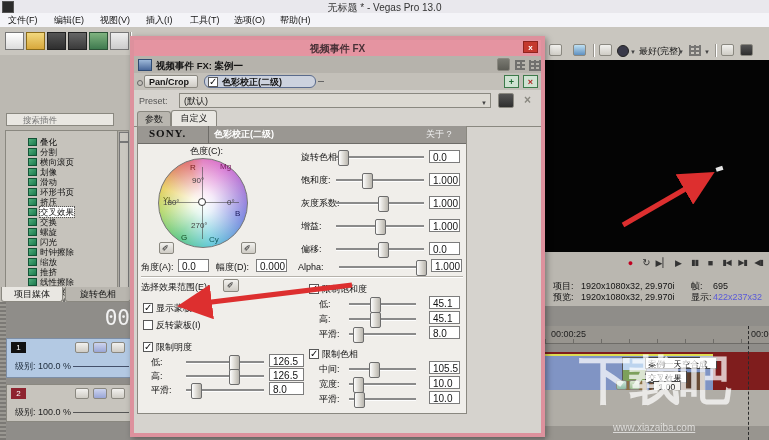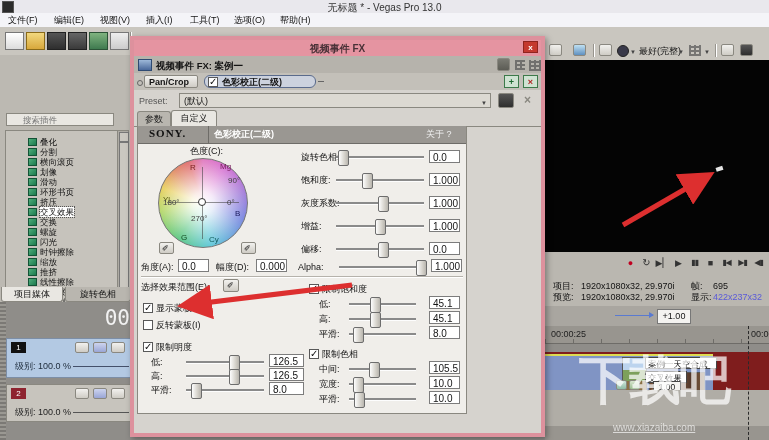--- a/index.html
+++ b/index.html
@@ -151,25 +151,20 @@
     <span class="lbl" style="left:8px;top:3px;">项目:</span>
     <span class="lbl" style="left:36px;top:3px;">1920x1080x32, 29.970i</span>
     <span class="lbl" style="left:146px;top:3px;">帧:</span>
     <span class="lbl" style="left:168px;top:3px;">695</span>
     <span class="lbl" style="left:8px;top:14px;">预览:</span>
     <span class="lbl" style="left:36px;top:14px;">1920x1080x32, 29.970i</span>
     <span class="lbl" style="left:146px;top:14px;">显示:</span>
     <span class="lbl" style="left:168px;top:14px;color:#5a5ad8;">422x237x32</span>
   </div>
 
-  <div class="abs" style="left:545px;top:306px;width:224px;height:20px;background:#a9a6a0;">
-    <span class="abs" style="left:70px;top:9px;width:38px;height:1px;background:#5a7ad0;"></span>
-    <span class="abs" style="left:104px;top:6px;width:0;height:0;border-left:5px solid #5a7ad0;border-top:3.5px solid transparent;border-bottom:3.5px solid transparent;"></span>
-    <span class="abs" style="left:112px;top:3px;width:32px;height:13px;background:#f4f3f0;border:1px solid #777;text-align:center;line-height:13px;">+1.00</span>
-  </div>
 
   <div class="abs" style="left:545px;top:326px;width:224px;height:18px;background:#98958f;border-bottom:1px solid #6e6c68;box-sizing:border-box;overflow:hidden;">
     <span class="lbl" style="left:6px;top:3px;color:#222;">00:00:25</span>
     <span class="lbl" style="left:206px;top:3px;color:#222;">00:00</span>
     <span class="abs" style="left:0;bottom:0;width:224px;height:4px;background:repeating-linear-gradient(90deg,#6e6c68 0 1px,transparent 1px 28px);"></span>
   </div>
 
   <div class="abs" style="left:545px;top:344px;width:224px;height:44px;background:#7f1d1d;margin-top:8px;">
     <div class="abs" style="left:0;top:2px;width:168px;height:38px;background:#8094c4;border-top:2px solid #dedc52;border-bottom:2px solid #dedc52;box-sizing:border-box;"></div>
     <div class="abs" style="left:77px;top:5px;width:23px;height:33px;background:linear-gradient(#bcd4ee 0 35%,#7da05a 35% 70%,#8a7045 70%);border:1px solid #555;"></div>
@@ -245,26 +240,26 @@
       <span class="lbl" style="left:52px;top:20px;">色度(C):</span>
       <div class="abs" style="left:20px;top:32px;width:88px;height:88px;border-radius:50%;border:1px solid #777;
         background:
           radial-gradient(circle at 50% 50%, #ffffff 0%, rgba(255,255,255,.85) 18%, rgba(255,255,255,0) 72%),
           conic-gradient(from 0deg, #e07bc0, #d66fd0 30deg, #7b86e0 110deg, #5fc8d8 170deg, #5fc884 215deg, #b8d86a 260deg, #e8d05f 290deg, #e08a6a 320deg, #e07070 340deg, #e07bc0 360deg);">
         <span class="abs" style="left:8px;top:43px;width:72px;height:1px;background:rgba(60,60,60,.55);"></span>
         <span class="abs" style="left:43px;top:8px;width:1px;height:72px;background:rgba(60,60,60,.55);"></span>
         <span class="abs" style="left:39px;top:39px;width:8px;height:8px;background:#fff;border:1px solid #333;border-radius:50%;box-sizing:border-box;"></span>
         <span class="wlabel" style="left:31px;top:4px;color:#7a2020;">R</span>
         <span class="wlabel" style="left:61px;top:3px;color:#7a2060;">Mg</span>
-        <span class="wlabel" style="left:33px;top:17px;color:#444;margin-left:36px;">90°</span>
+        <span class="wlabel" style="left:33px;top:17px;color:#444;">90°</span>
         <span class="wlabel" style="left:4px;top:36px;color:#5a5a10;">Yl</span>
 
         <span class="wlabel" style="left:68px;top:39px;color:#444;">0°</span>
         <span class="wlabel" style="left:76px;top:50px;color:#202060;">B</span>
-        <span class="wlabel" style="left:32px;top:55px;color:#444;">270°</span>
+        <span class="wlabel" style="left:32px;top:62px;color:#444;">270°</span>
         <span class="wlabel" style="left:22px;top:74px;color:#104a20;">G</span>
         <span class="wlabel" style="left:50px;top:76px;color:#105a5a;">Cy</span>
       </div>
       <span class="wlabel" style="left:25px;top:72px;color:#444;">180°</span>
       <span class="btn3d" style="left:21px;top:116px;width:15px;height:12px;">
           <span class="lbl" style="left:2px;top:0;font-size:8px;">✐</span>
         </span>
       <span class="btn3d" style="left:103px;top:116px;width:15px;height:12px;">
           <span class="lbl" style="left:2px;top:0;font-size:8px;">✐</span>
         </span>

